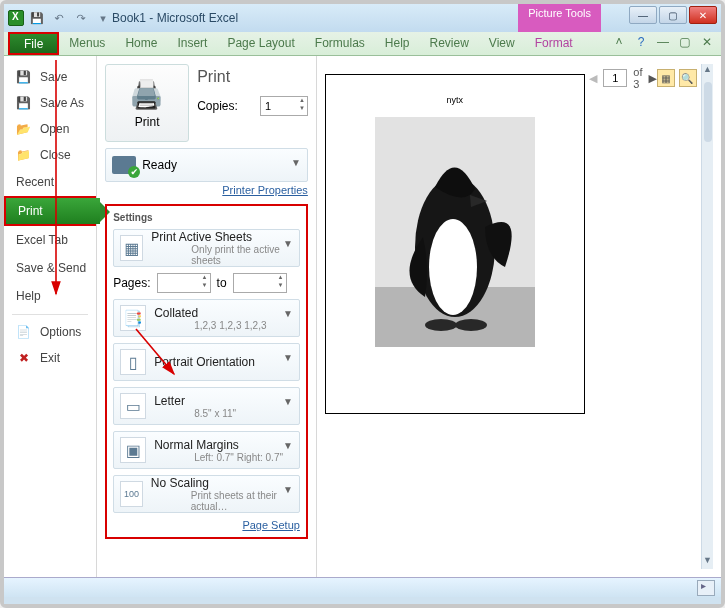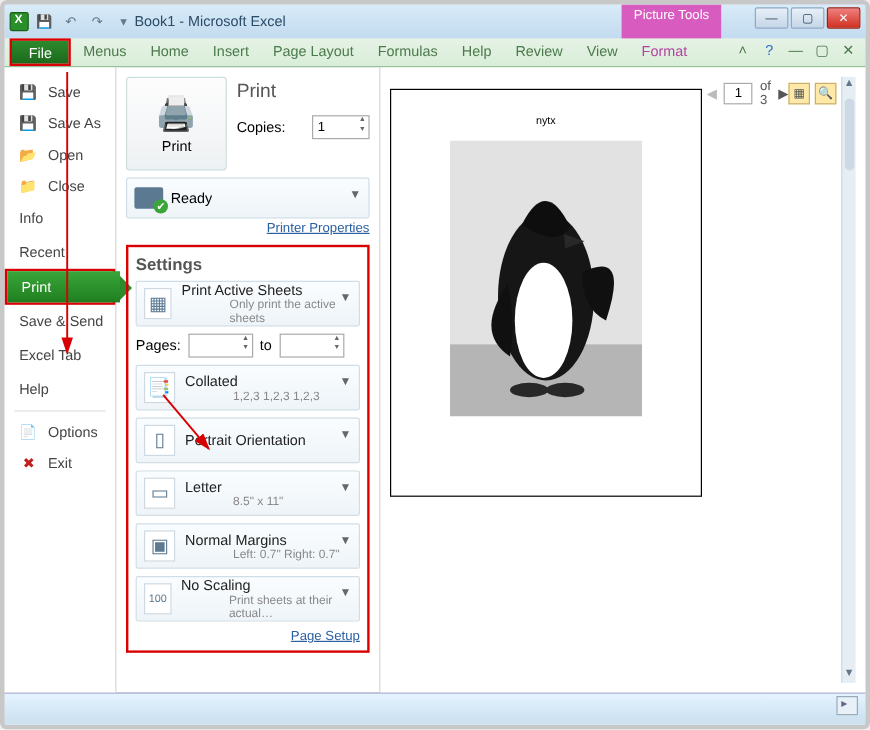--- a/index.html
+++ b/index.html
@@ -47,21 +47,21 @@
   .print-meta h3 { font-size: 16px; color: #555; font-weight: normal; margin-bottom: 10px; }
   .copies-row { display: flex; align-items: center; gap: 22px; }
   .spin { width: 48px; height: 20px; border: 1px solid #aaa; display: inline-flex; align-items: center; padding: 0 4px; font-size: 11px; position: relative; }
   .spin::after { content: "▲\A▼"; white-space: pre; position: absolute; right: 2px; top: -1px; font-size: 6px; line-height: 8px; color: #666; }
   .printer-row { margin-top: 6px; height: 34px; border: 1px solid #d0dde6; border-radius: 2px; background: linear-gradient(#fafdff,#eef4f8); display: flex; align-items: center; padding: 0 6px; gap: 6px; font-size: 12px; position: relative; }
   .drop-caret { position: absolute; right: 6px; top: 8px; color: #666; font-size: 10px; }
   .printer-row .rdy-ico { width: 24px; height: 18px; background: #5b7a92; border-radius: 2px; position: relative; }
   .rdy-ico::after { content: "✔"; position: absolute; right: -4px; bottom: -4px; background: #3aa63a; color: #fff; border-radius: 50%; width: 12px; height: 12px; font-size: 9px; text-align: center; line-height: 12px; }
   .link-right { text-align: right; font-size: 11px; color: #2a5fa0; text-decoration: underline; margin-top: 2px; }
   .settings-box { border: 2px solid #d80000; padding: 6px; margin-top: 8px; }
-  .settings-box h4 { font-size: 14px; color: #555; font-weight: bold; margin-bottom: 6px; }
+  .settings-box h4 { font-size: 10px; color: #555; font-weight: bold; margin-bottom: 6px; }
   .opt { height: 38px; border: 1px solid #d0dde6; border-radius: 2px; background: linear-gradient(#fafdff,#eef4f8); display: flex; align-items: center; padding: 0 6px; gap: 8px; margin-bottom: 6px; position: relative; font-size: 11px; }
   .opt .ic { width: 26px; height: 26px; display: flex; align-items: center; justify-content: center; font-size: 16px; color: #5c7a92; border: 1px solid #cfd9e2; background: #fff; }
   .opt .txts .t1 { font-size: 12px; color: #222; }
   .opt .txts .t2 { font-size: 10px; color: #888; margin-left: 40px; }
   .pages-row { display: flex; align-items: center; gap: 6px; font-size: 12px; margin-bottom: 6px; }
   .pages-row .spin { width: 54px; }
   
   .bs-preview { flex: 1; background: #fff; display: flex; flex-direction: column; padding: 8px; }
   .pv-canvas { flex: 1; background: #fff; display: flex; align-items: flex-start; justify-content: center; }
   .page { width: 260px; height: 340px; border: 1px solid #000; margin-top: 10px; display: flex; flex-direction: column; align-items: center; padding-top: 20px; font-size: 9px; }
@@ -137,34 +137,31 @@
           </div>
       <div class="bs-item">
             <span class="bs-ico">📂</span>
             <span class="txt">Open</span>
           </div>
       <div class="bs-item">
             <span class="bs-ico">📁</span>
             <span class="txt">Close</span>
           </div>
       <div class="bs-item tab">
-            <span class="txt">Info</span>
-          </div>
-      <div class="bs-item tab">
             <span class="txt">Recent</span>
           </div>
       <div class="red-box-nav bs-item sel">
         <div class="sel-green"></div>
         <span class="txt">Print</span>
       </div>
       <div class="bs-item tab">
+            <span class="txt">Excel Tab</span>
+          </div>
+      <div class="bs-item tab">
             <span class="txt">Save &amp; Send</span>
-          </div>
-      <div class="bs-item tab">
-            <span class="txt">Excel Tab</span>
           </div>
       <div class="bs-item tab">
             <span class="txt">Help</span>
           </div>
       <div class="bs-sep"></div>
       <div class="bs-item">
             <span class="bs-ico">📄</span>
             <span class="txt">Options</span>
           </div>
       <div class="bs-item">

